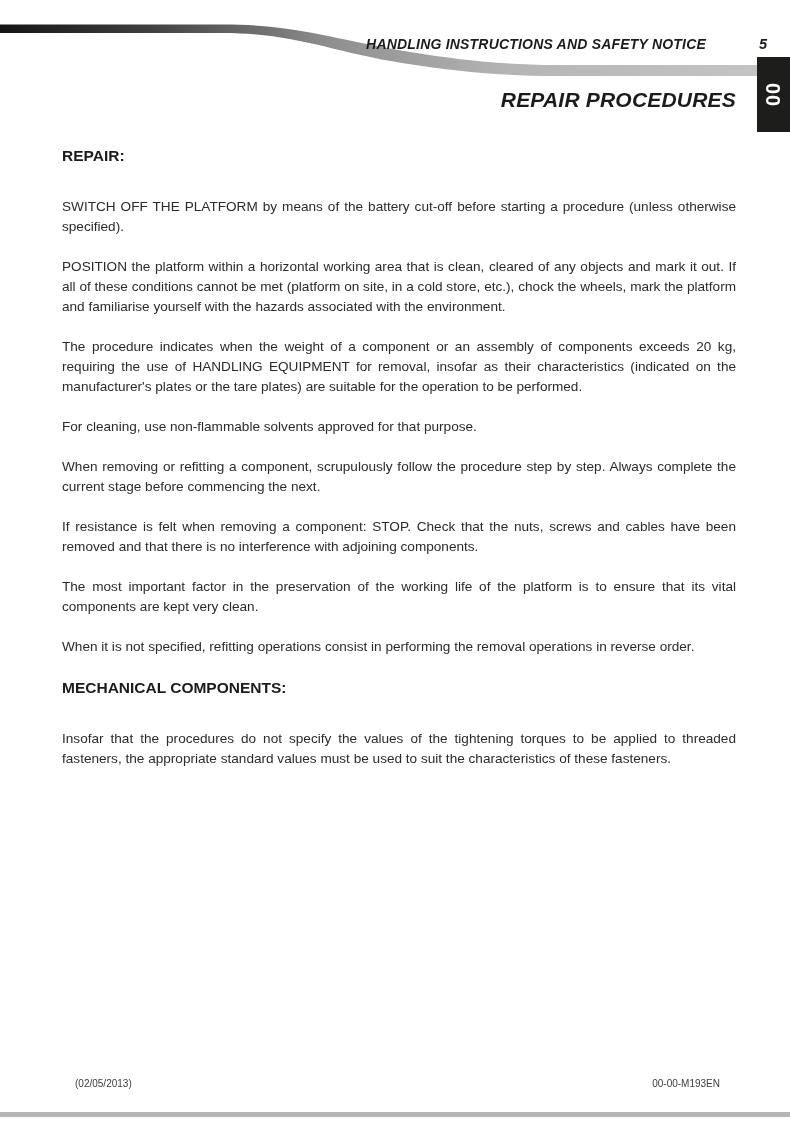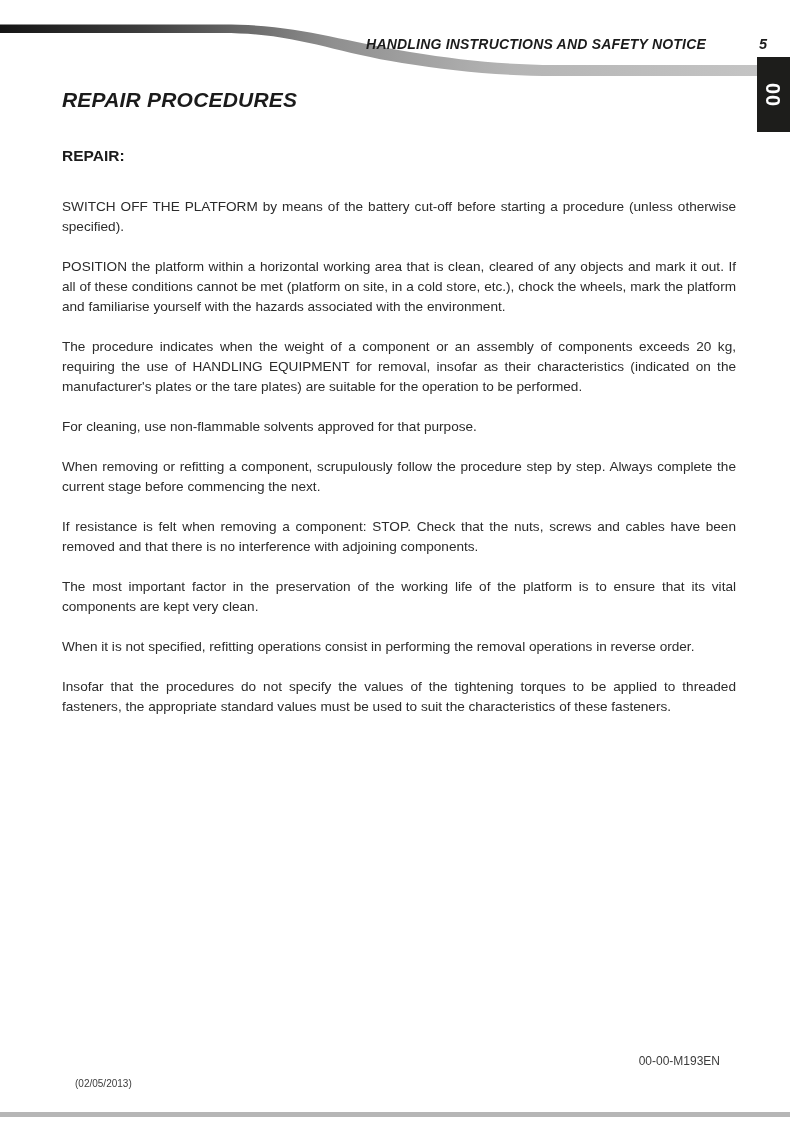--- a/index.html
+++ b/index.html
@@ -84,20 +84,21 @@
     width: 674px;
   }
   .doc-title {
     margin: 0 0 35px 0;
     font-size: 21px;
     line-height: 24px;
     font-weight: bold;
     font-style: italic;
     color: #1b1b1b;
     letter-spacing: 0.2px;
+    text-align: right;
   }
   .section-heading {
     margin: 22px 0 33px 0;
     font-size: 15.5px;
     line-height: 17px;
     font-weight: bold;
     color: #1b1b1b;
   }
   .content p {
     margin: 0 0 20px 0;
@@ -110,22 +111,22 @@
   .footer-date {
     position: absolute;
     left: 75px;
     top: 1078px;
     font-size: 10px;
     color: #3c3c3c;
   }
   .footer-ref {
     position: absolute;
     right: 70px;
-    top: 1054px;
-    font-size: 12px;
+    top: 1078px;
+    font-size: 10px;
     color: #3c3c3c;
   }
   .bottom-bar {
     position: absolute;
     left: 0;
     top: 1112px;
     width: 790px;
     height: 5px;
     background: #b6b6b6;
   }
@@ -174,20 +175,21 @@
 
     <p>SWITCH OFF THE PLATFORM by means of the battery cut-off before starting a procedure (unless otherwise specified).</p>
     <p>POSITION the platform within a horizontal working area that is clean, cleared of any objects and mark it out. If all of these conditions cannot be met (platform on site, in a cold store, etc.), chock the wheels, mark the platform and familiarise yourself with the hazards associated with the environment.</p>
     <p>The procedure indicates when the weight of a component or an assembly of components exceeds 20 kg, requiring the use of HANDLING EQUIPMENT for removal, insofar as their characteristics (indicated on the manufacturer's plates or the tare plates) are suitable for the operation to be performed.</p>
     <p>For cleaning, use non-flammable solvents approved for that purpose.</p>
     <p>When removing or refitting a component, scrupulously follow the procedure step by step. Always complete the current stage before commencing the next.</p>
     <p>If resistance is felt when removing a component: STOP. Check that the nuts, screws and cables have been removed and that there is no interference with adjoining components.</p>
     <p>The most important factor in the preservation of the working life of the platform is to ensure that its vital components are kept very clean.</p>
     <p>When it is not specified, refitting operations consist in performing the removal operations in reverse order.</p>
 
+    <h2 class="section-heading">MECHANICAL COMPONENTS:</h2>
 
     <p>Insofar that the procedures do not specify the values of the tightening torques to be applied to threaded fasteners, the appropriate standard values must be used to suit the characteristics of these fasteners.</p>
 
   </main>
 
   <div class="footer-date">(02/05/2013)</div>
 
   <div class="footer-ref">00-00-M193EN</div>
 
   <div class="bottom-bar"></div>

